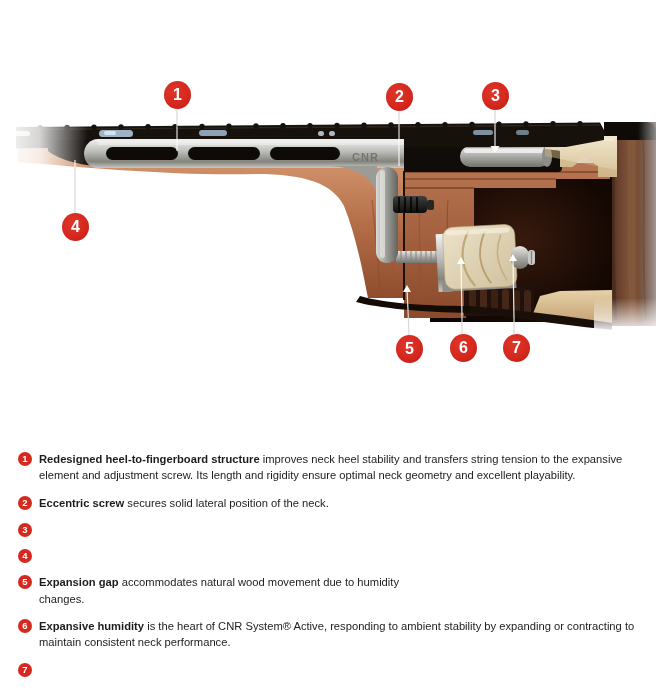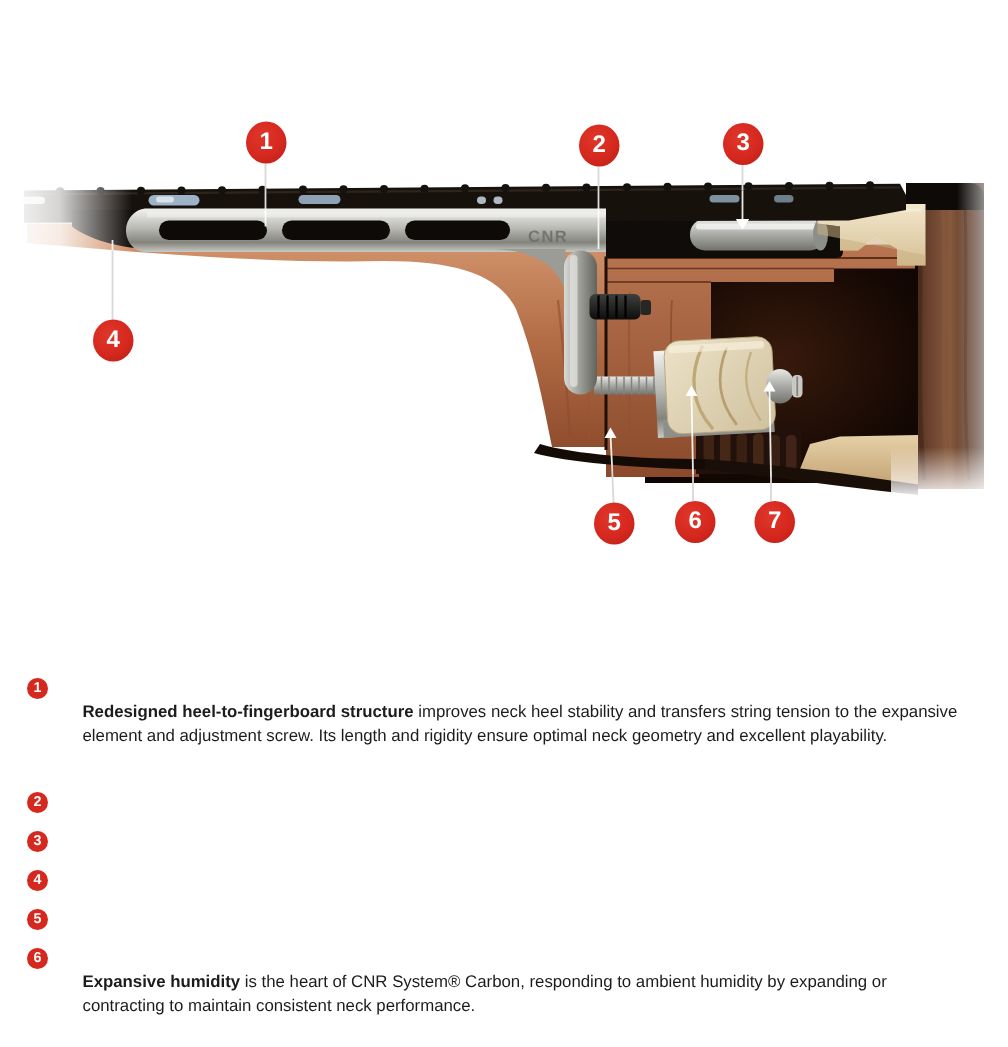--- a/index.html
+++ b/index.html
@@ -18,21 +18,21 @@
   .stage{position:absolute;left:0;top:0;width:672px;height:430px;}
   .stage svg{display:block;}
   .callout{
     position:absolute;width:27px;height:28px;border-radius:50%;
     background:radial-gradient(circle at 40% 35%, #e0362a 0%, var(--accent_red) 55%, #b91d15 100%);
     color:#fff;display:flex;align-items:center;justify-content:center;
     font-size:16px;font-weight:bold;line-height:1;
   }
   .legend{position:absolute;left:18px;top:451px;right:12px;}
   .legend-item{display:flex;align-items:flex-start;gap:7px;margin-bottom:11px;}
-  .legend-item p{margin:16px;font-size:11.2px;line-height:16.4px;}
+  .legend-item p{margin:0;font-size:11.2px;line-height:16.4px;}
   .legend-item b{font-weight:bold;}
   .legend-item.narrow p{max-width:372px;}
   .bullet{
     flex:0 0 14px;width:14px;height:14px;border-radius:50%;
     background:var(--accent_red);color:#fff;
     display:flex;align-items:center;justify-content:center;
     font-size:9.5px;font-weight:bold;margin-top:1px;line-height:1;
   }
 </style>
 </head>
@@ -297,30 +297,32 @@
   <div class="callout" style="left:503px;top:334px">7</div>
 </div>
 
 <div class="legend">
   <div class="legend-item">
     <span class="bullet">1</span>
     <p><b>Redesigned heel-to-fingerboard structure</b><span> improves neck heel stability and transfers string tension to the expansive element and adjustment screw. Its length and rigidity ensure optimal neck geometry and excellent playability.</span></p>
   </div>
   <div class="legend-item">
     <span class="bullet">2</span>
+    <p><b>Eccentric screw</b><span> secures solid lateral position of the neck.</span></p>
   </div>
   <div class="legend-item">
     <span class="bullet">3</span>
   </div>
   <div class="legend-item">
     <span class="bullet">4</span>
   </div>
   <div class="legend-item narrow">
     <span class="bullet">5</span>
+    <p><b>Expansion gap</b><span> accommodates natural wood movement due to humidity changes.</span></p>
   </div>
   <div class="legend-item">
     <span class="bullet">6</span>
-    <p><b>Expansive humidity</b><span> is the heart of CNR System® Carbon, responding to ambient humidity by expanding or contracting to maintain consistent neck performance.</span></p>
+    <p><b>Expansive humidity</b><span> is the heart of CNR System® Active, responding to ambient stability by expanding or contracting to maintain consistent neck performance.</span></p>
   </div>
   <div class="legend-item">
     <span class="bullet">7</span>
   </div>
 </div>
 
 </body></html>

